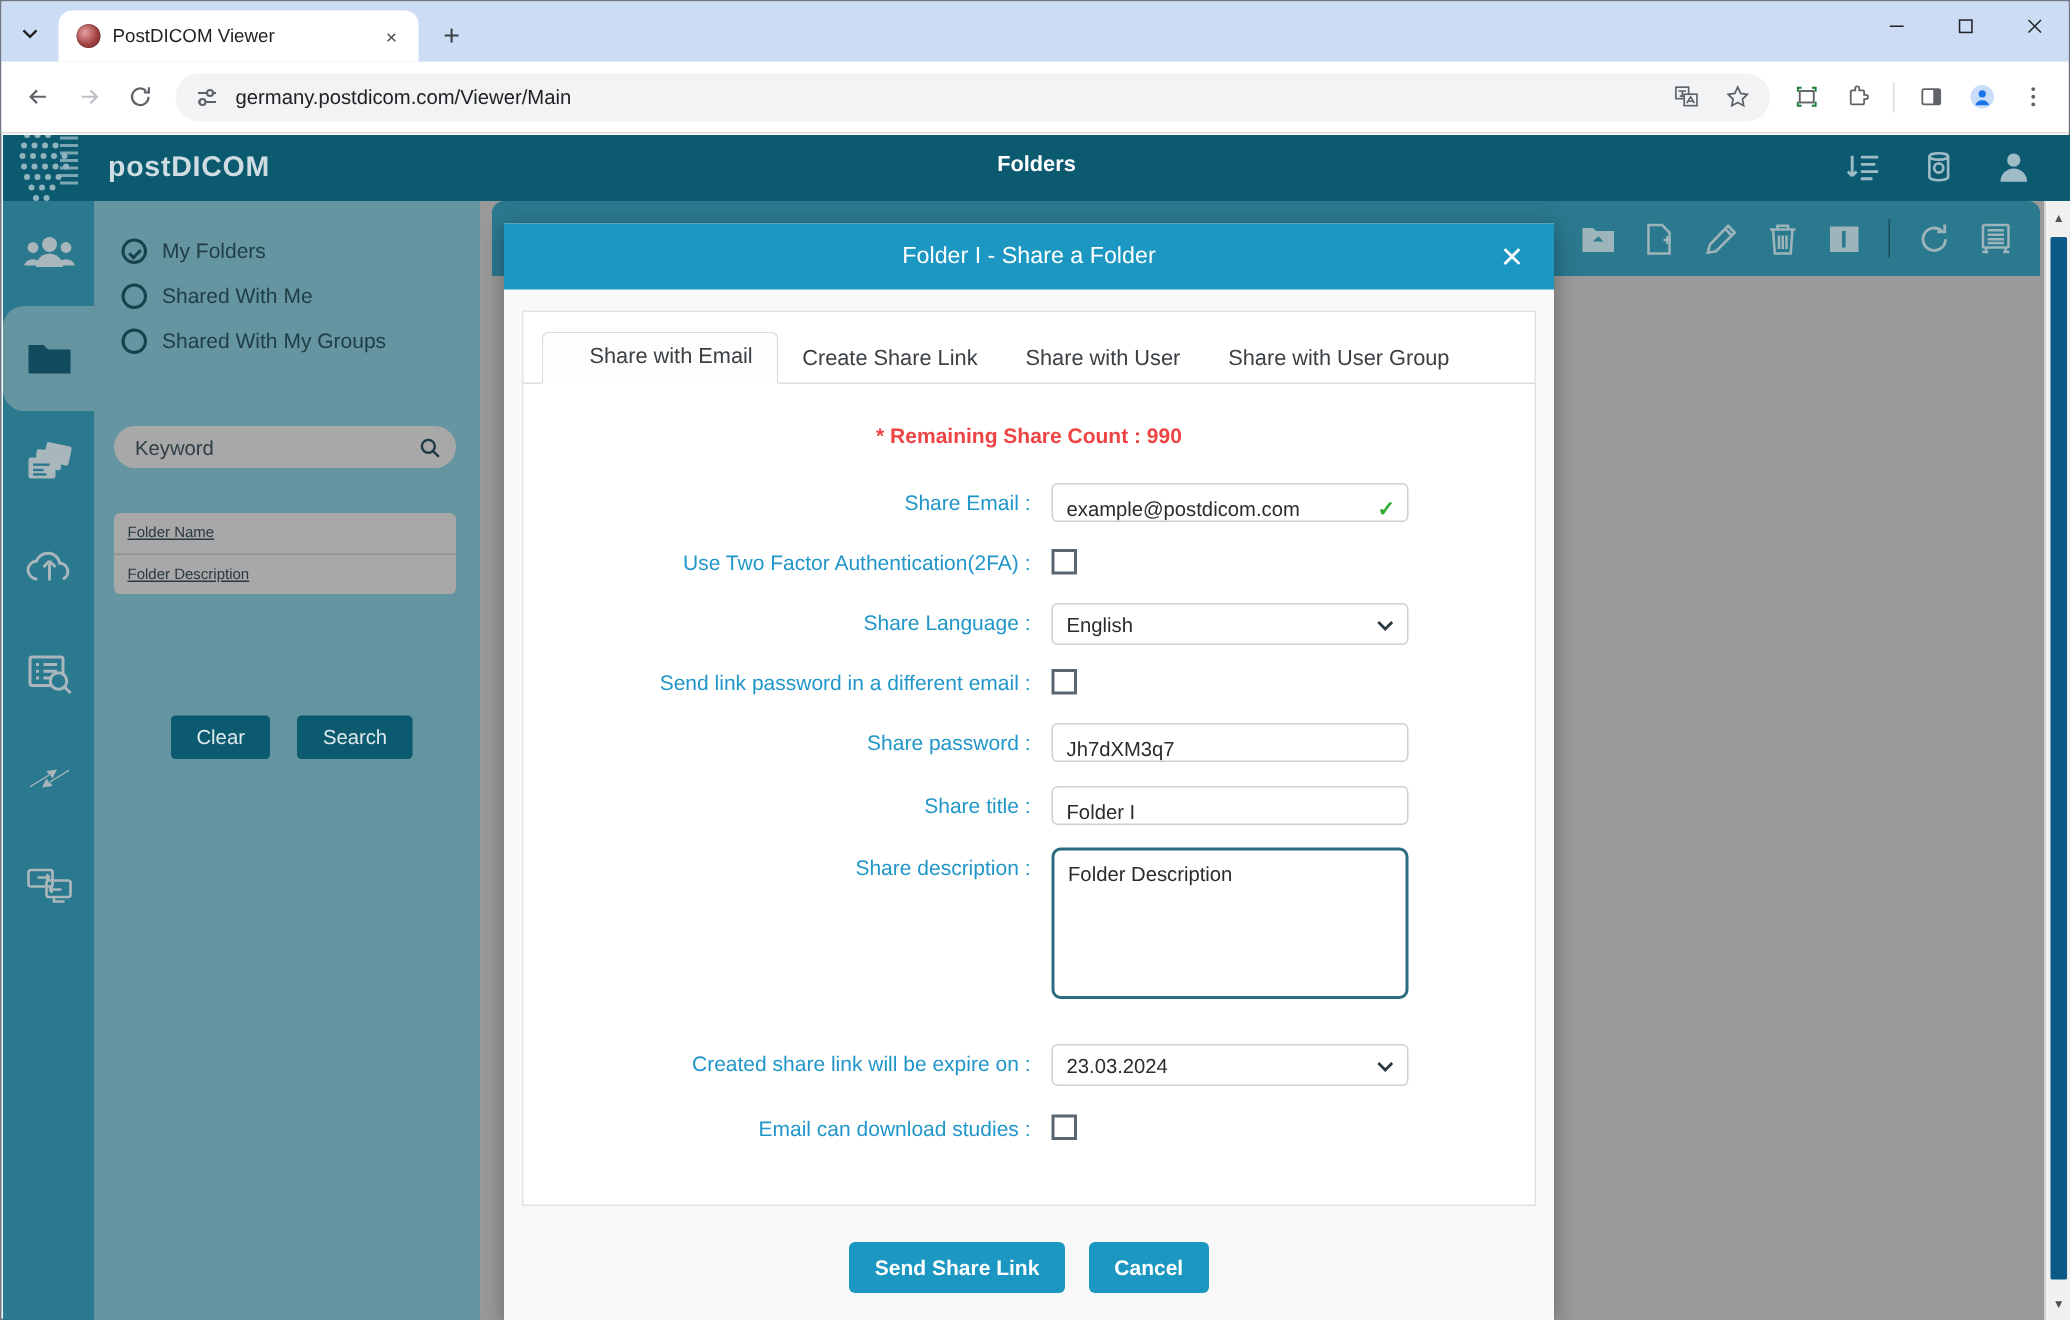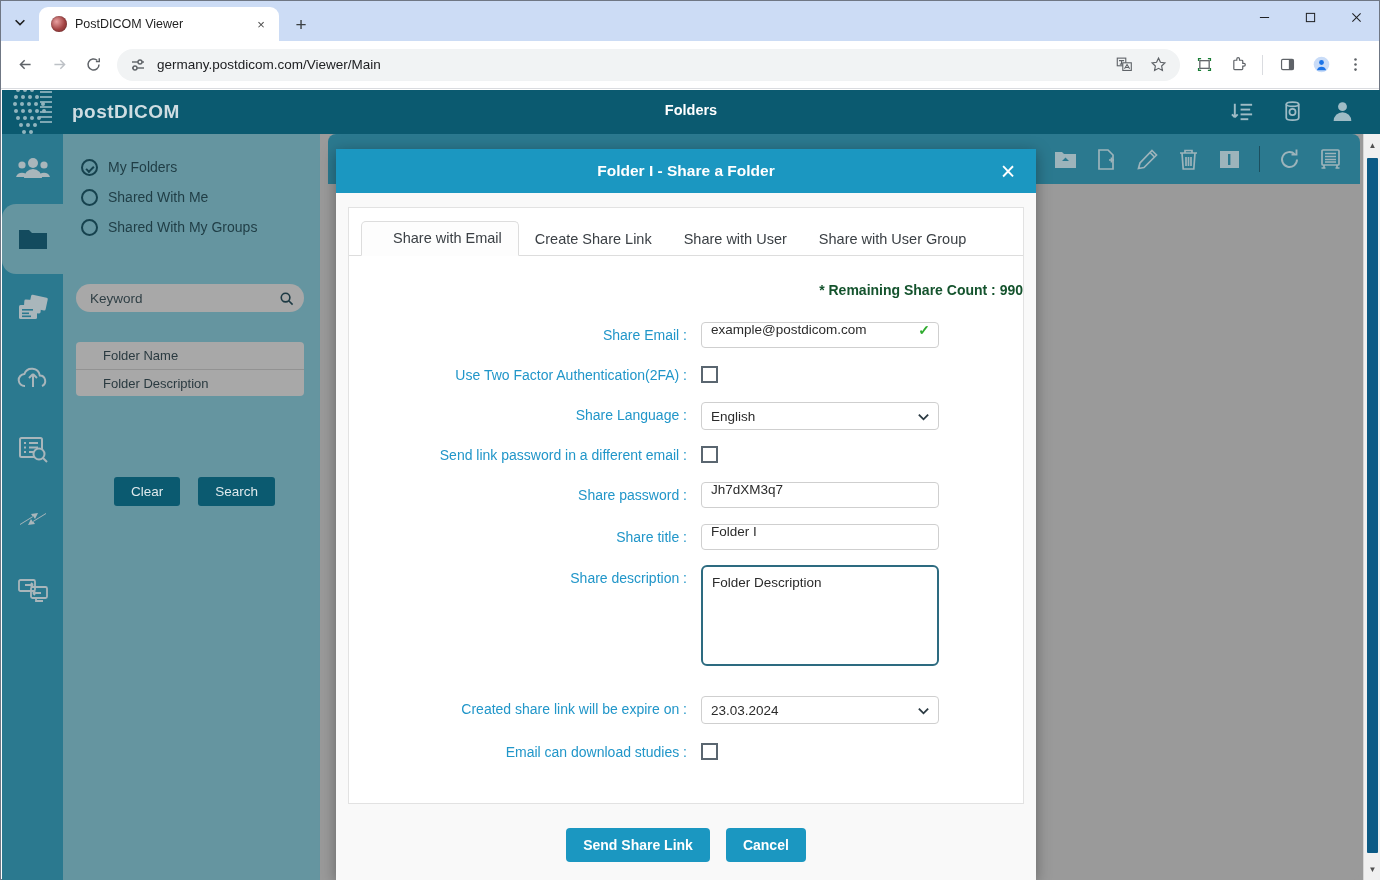--- a/index.html
+++ b/index.html
@@ -192,21 +192,21 @@
   .keyword-text { flex: 1 1 auto; font-size: 13.5px; color: #2f3f45; }
   .keyword-box svg { width: 15px; height: 15px; color: #1d3a44; }
   .fields-box {
     position: absolute; left: 13px; top: 208px;
     width: 228px; height: 54px;
     background: #a8a8a8; border-radius: 4px;
     overflow: hidden;
   }
   .field-row {
     height: 27px; display: flex; align-items: center;
-    padding-left: 27px; font-size: 13px; color: #2a3a40;
+    padding-left: 9px; font-size: 10px; color: #2a3a40; text-decoration: underline;
   }
   .field-row + .field-row { border-top: 1px solid #929292; }
   .lp-buttons {
     position: absolute; left: 51px; top: 343px;
     display: flex; gap: 18px;
   }
   .lp-btn {
     background: #0b5a70; color: #dfe9ec;
     border: none; border-radius: 3px;
     font-size: 13.5px;
@@ -261,21 +261,21 @@
     width: 700px; height: 731px;
     background: #f9f9f9;
     box-shadow: 0 3px 14px rgba(0,0,0,.35);
     display: flex; flex-direction: column;
   }
   .modal-head {
     height: 44px; background: #1b97c1;
     position: relative;
     display: flex; align-items: center; justify-content: center;
   }
-  .modal-title { color: #fff; font-size: 15.5px; font-weight: bold; }
+  .modal-title { color: #fff; font-size: 15.5px; font-weight: normal; }
   .modal-close {
     position: absolute; right: 14px; top: 8px;
     width: 28px; height: 28px;
     display: flex; align-items: center; justify-content: center;
     color: #fff; font-size: 25px; line-height: 1; font-weight: 300;
   }
   .modal-body {
     flex: 1 1 auto;
     padding: 14px 12px 0 12px;
   }
@@ -299,41 +299,41 @@
   .tab-item.active {
     background: #fdfdfd;
     border: 1px solid #ddd;
     border-bottom: 1px solid #fdfdfd;
     border-radius: 5px 5px 0 0;
     padding-left: 31px;
   }
 
   .form { padding: 26px 0 0 0; }
   .note {
-    text-align: right;
-    color: #14532d; font-size: 14px; font-weight: bold;
+    text-align: center;
+    color: #ef4444; font-size: 14px; font-weight: bold;
     margin-bottom: 24px;
   }
   .row {
     display: flex; align-items: flex-start;
     margin-bottom: 14px;
   }
   .row .lab {
     width: 352px; text-align: right;
     padding-right: 14px;
     color: #2196c9; font-size: 14px;
     line-height: 26px;
   }
   .ctl { width: 240px; }
   .inp {
     width: 238px; height: 26px;
     border: 1px solid #cfcfcf; border-radius: 4px;
     background: #fff;
-    display: flex; align-items: center;
-    padding: 0 8px 11px 9px;
+    display: flex; align-items: flex-end;
+    padding: 0 8px 0 9px;
     font-size: 13.5px; color: #2b2b2b; gap: 24px;
   }
   .inp .val { flex: 1 1 auto; white-space: nowrap; overflow: hidden; }
   .check-ok { color: #2eab2e; font-size: 14px; font-weight: bold; }
   .sel {
     width: 238px; height: 28px;
     border: 1px solid #cfcfcf; border-radius: 4px;
     background: #fff;
     display: flex; align-items: center;
     padding: 0 8px 0 9px;

